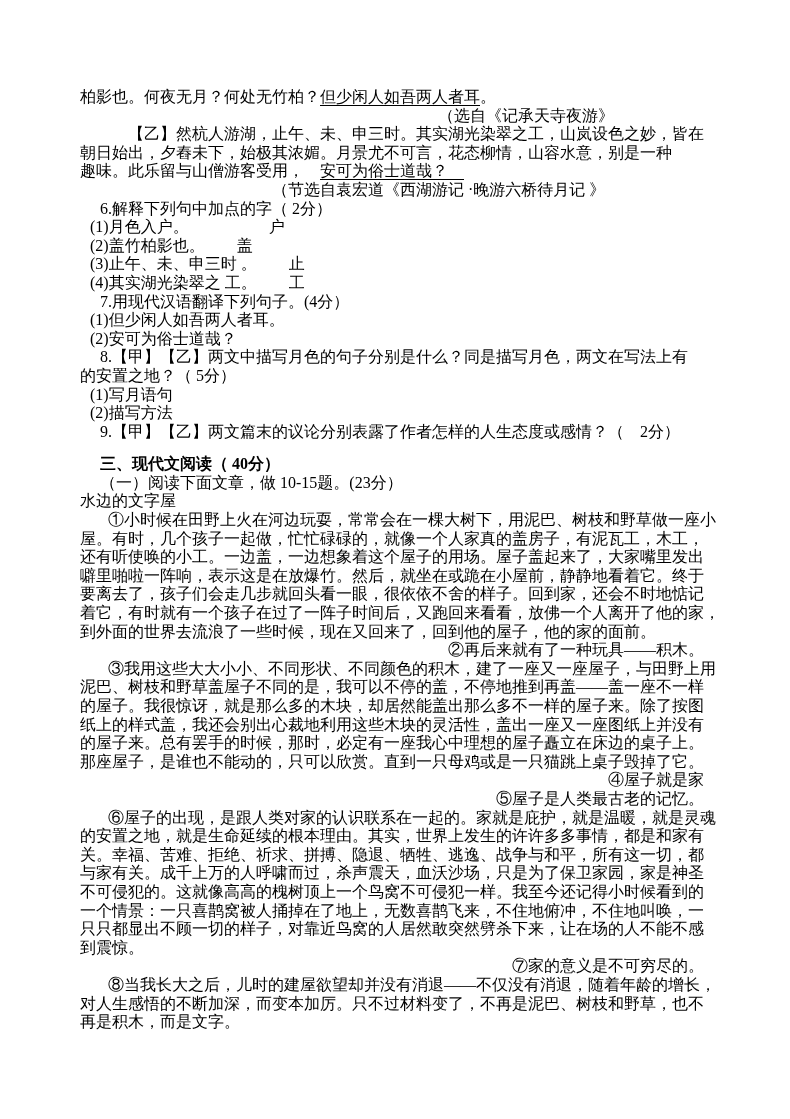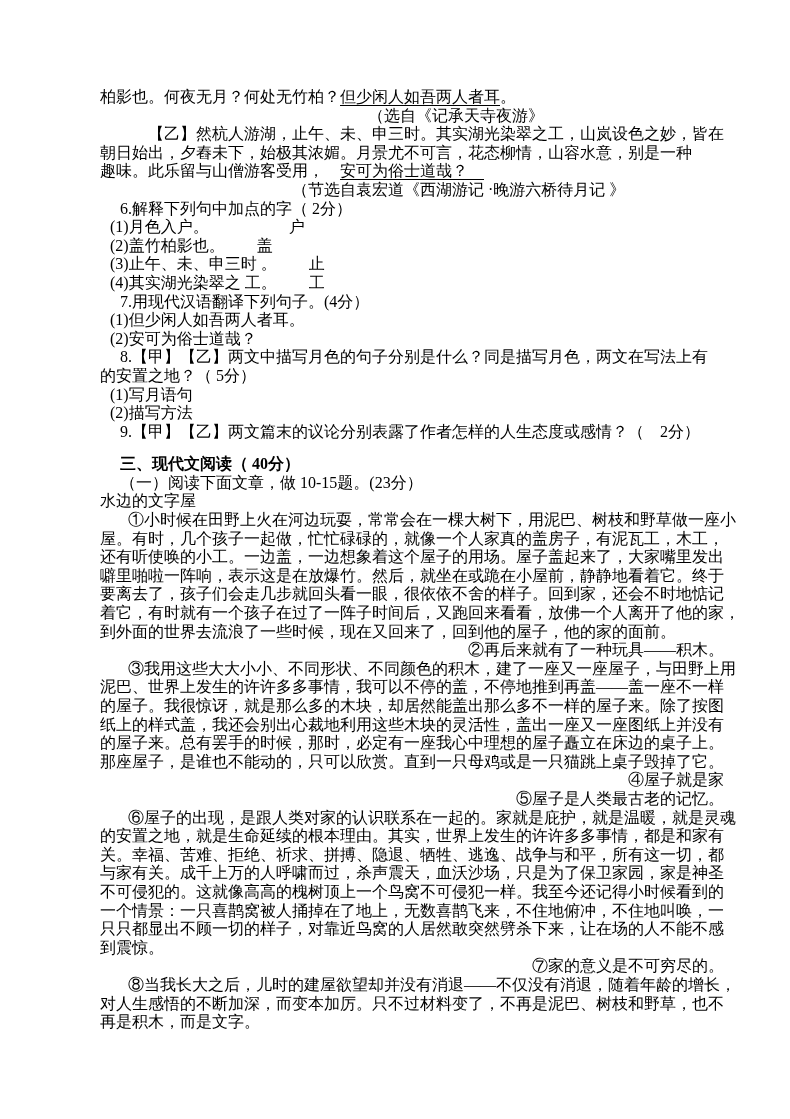--- a/index.html
+++ b/index.html
@@ -1,26 +1,26 @@
 <!DOCTYPE html>
 <html><head>
 <meta charset="utf-8">
 <style>
   html,body{margin:0;padding:0;}
   body{
     width:790px;height:1119px;background:#ffffff;color:#000000;
     font-family:"Liberation Serif","DejaVu Serif",serif;
     overflow:hidden;position:relative;
   }
-  .doc{position:absolute;left:100px;top:88px;width:624px;}
+  .doc{position:absolute;left:80px;top:88px;width:624px;}
   .ln{height:18.6px;line-height:18.6px;font-size:16px;white-space:pre;}
   .ind-q{padding-left:20px;}
   .ind-s{padding-left:10px;}
   .ind-p{padding-left:28px;text-align:right;}
-  .attr1{padding-left:268px;}
+  .attr1{padding-left:268px;text-align:center;}
   .attr2{padding-left:192px;}
   .ttl{}
   .bold{font-weight:bold;}
   .spacer{height:14px;}
   .u{text-decoration:underline;text-underline-offset:3px;}
 </style>
 </head>
 <body>
 
 <div class="doc">
@@ -49,21 +49,21 @@
     <div class="ln ttl"><span>水边的文字屋</span></div>
     <div class="ln ind-p"><span>①小时候在田野上火在河边玩耍，常常会在一棵大树下，用泥巴、树枝和野草做一座小</span></div>
     <div class="ln"><span>屋。有时，几个孩子一起做，忙忙碌碌的，就像一个人家真的盖房子，有泥瓦工，木工，</span></div>
     <div class="ln"><span>还有听使唤的小工。一边盖，一边想象着这个屋子的用场。屋子盖起来了，大家嘴里发出</span></div>
     <div class="ln"><span>噼里啪啦一阵响，表示这是在放爆竹。然后，就坐在或跪在小屋前，静静地看着它。终于</span></div>
     <div class="ln"><span>要离去了，孩子们会走几步就回头看一眼，很依依不舍的样子。回到家，还会不时地惦记</span></div>
     <div class="ln"><span>着它，有时就有一个孩子在过了一阵子时间后，又跑回来看看，放佛一个人离开了他的家，</span></div>
     <div class="ln"><span>到外面的世界去流浪了一些时候，现在又回来了，回到他的屋子，他的家的面前。</span></div>
     <div class="ln ind-p"><span>②再后来就有了一种玩具——积木。</span></div>
     <div class="ln ind-p"><span>③我用这些大大小小、不同形状、不同颜色的积木，建了一座又一座屋子，与田野上用</span></div>
-    <div class="ln"><span>泥巴、世界上发生的许许多多事情，我可以不停的盖，不停地推到再盖——盖一座不一样</span></div>
+    <div class="ln"><span>泥巴、树枝和野草盖屋子不同的是，我可以不停的盖，不停地推到再盖——盖一座不一样</span></div>
     <div class="ln"><span>的屋子。我很惊讶，就是那么多的木块，却居然能盖出那么多不一样的屋子来。除了按图</span></div>
     <div class="ln"><span>纸上的样式盖，我还会别出心裁地利用这些木块的灵活性，盖出一座又一座图纸上并没有</span></div>
     <div class="ln"><span>的屋子来。总有罢手的时候，那时，必定有一座我心中理想的屋子矗立在床边的桌子上。</span></div>
     <div class="ln"><span>那座屋子，是谁也不能动的，只可以欣赏。直到一只母鸡或是一只猫跳上桌子毁掉了它。</span></div>
     <div class="ln ind-p"><span>④屋子就是家</span></div>
     <div class="ln ind-p"><span>⑤屋子是人类最古老的记忆。</span></div>
     <div class="ln ind-p"><span>⑥屋子的出现，是跟人类对家的认识联系在一起的。家就是庇护，就是温暖，就是灵魂</span></div>
     <div class="ln"><span>的安置之地，就是生命延续的根本理由。其实，世界上发生的许许多多事情，都是和家有</span></div>
     <div class="ln"><span>关。幸福、苦难、拒绝、祈求、拼搏、隐退、牺牲、逃逸、战争与和平，所有这一切，都</span></div>
     <div class="ln"><span>与家有关。成千上万的人呼啸而过，杀声震天，血沃沙场，只是为了保卫家园，家是神圣</span></div>

